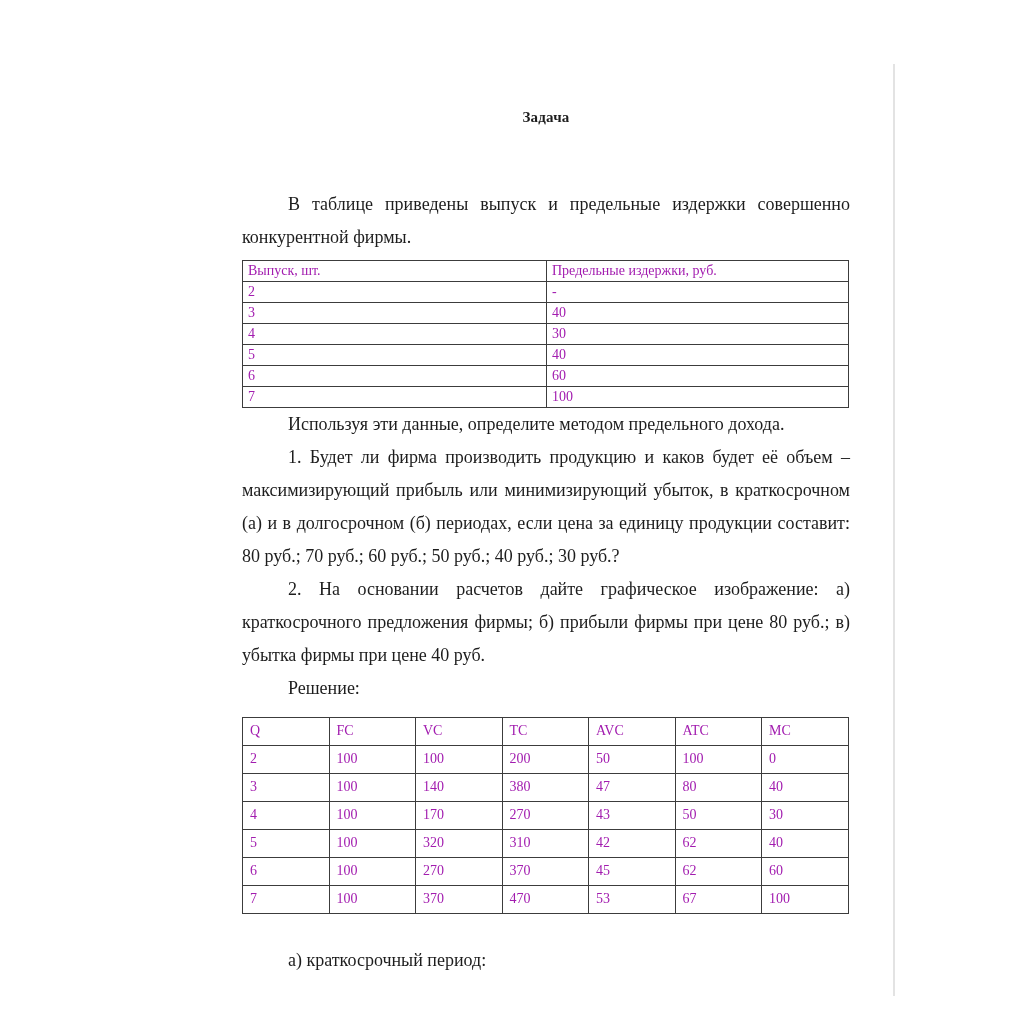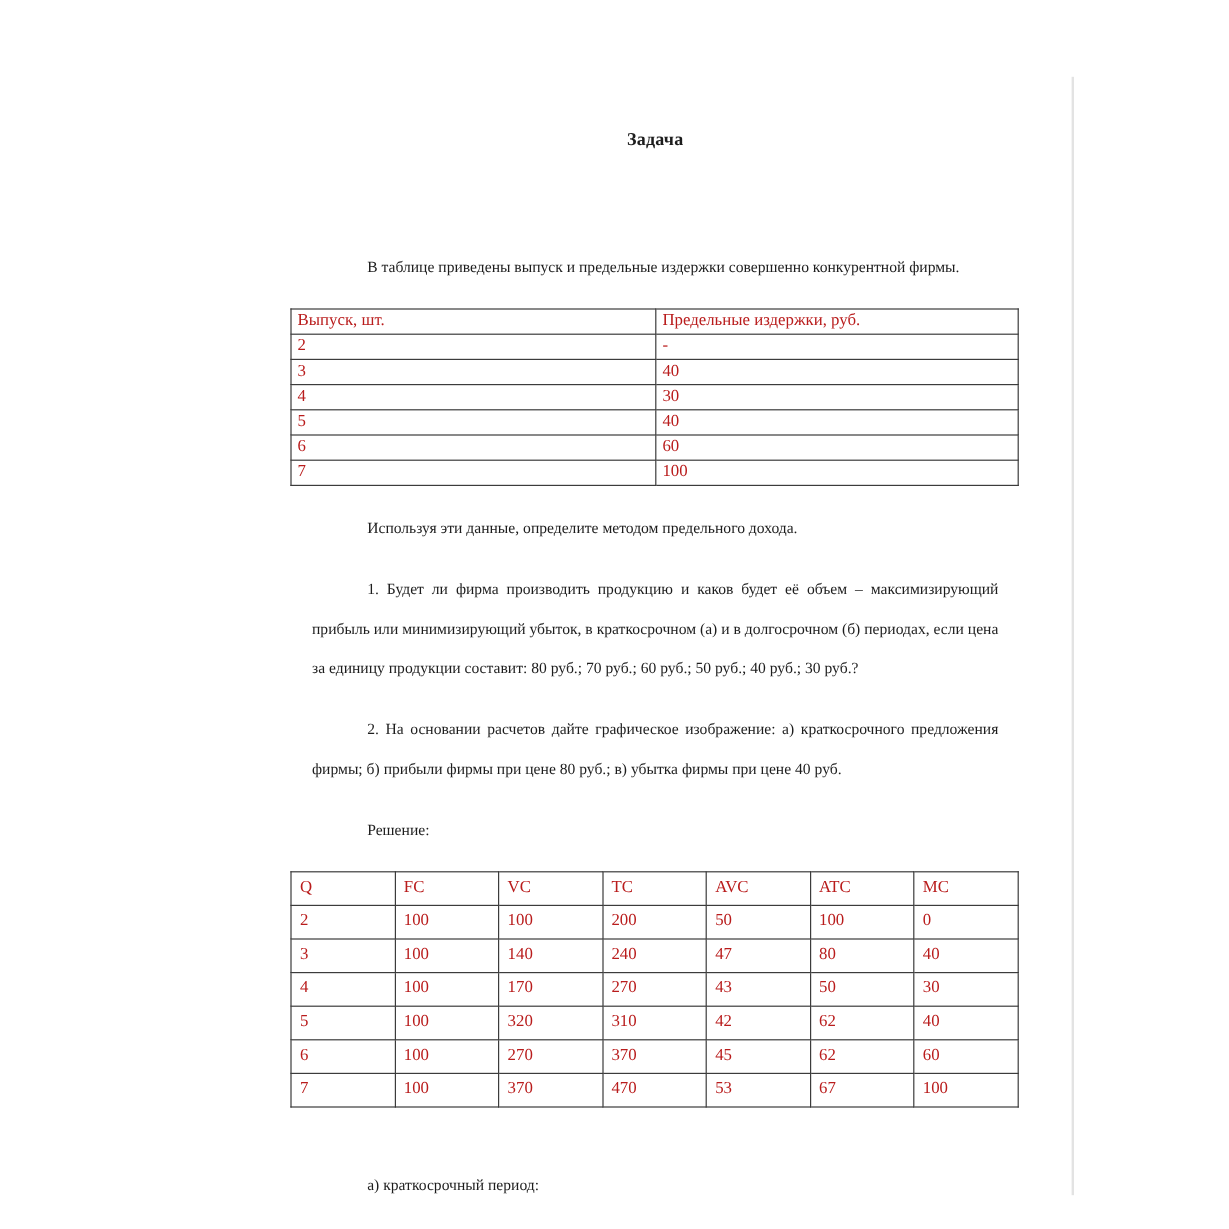--- a/index.html
+++ b/index.html
@@ -47,37 +47,37 @@
     margin: 0;
     padding-top: 108px;
     text-align: center;
     font-size: 15px;
     font-weight: bold;
     letter-spacing: .2px;
     line-height: 1.2;
   }
 
   p.para {
-    margin: 18px;
-    font-size: 13px;
+    margin: 0;
+    font-size: 18px;
     line-height: 33px;
     text-align: justify;
     text-indent: 46px;
     color: #1d1d1d;
   }
 
   .spacer-before-intro { height: 62px; }
 
   
   table.doc-table {
     border-collapse: collapse;
     width: 606px;
     table-layout: fixed;
     font-size: 14px;
-    color: #b91c1c;
+    color: #a21caf;
   }
   table.doc-table td,
   table.doc-table th {
     border: 1px solid #3c3c3c;
     padding: 1px 5px 2px 5px;
     text-align: left;
     font-weight: normal;
     vertical-align: top;
     white-space: nowrap;
     overflow: hidden;
@@ -186,21 +186,21 @@
           <td>100</td>
           <td>200</td>
           <td>50</td>
           <td>100</td>
           <td>0</td>
         </tr>
         <tr>
           <td>3</td>
           <td>100</td>
           <td>140</td>
-          <td>240</td>
+          <td>380</td>
           <td>47</td>
           <td>80</td>
           <td>40</td>
         </tr>
         <tr>
           <td>4</td>
           <td>100</td>
           <td>170</td>
           <td>270</td>
           <td>43</td>

